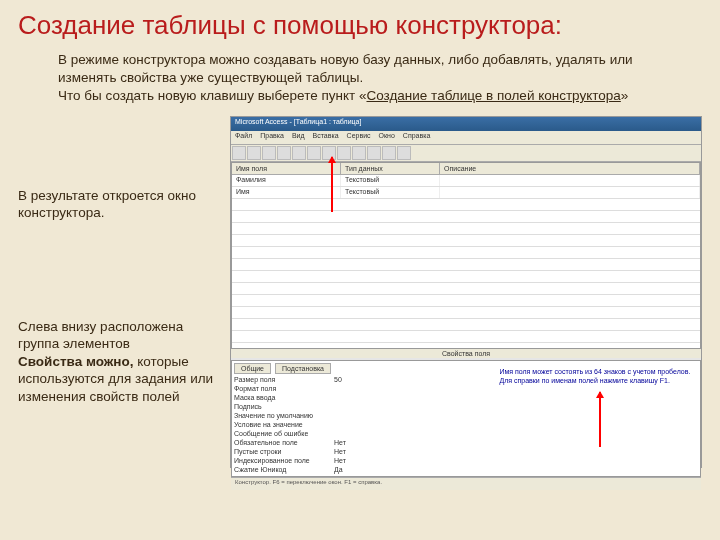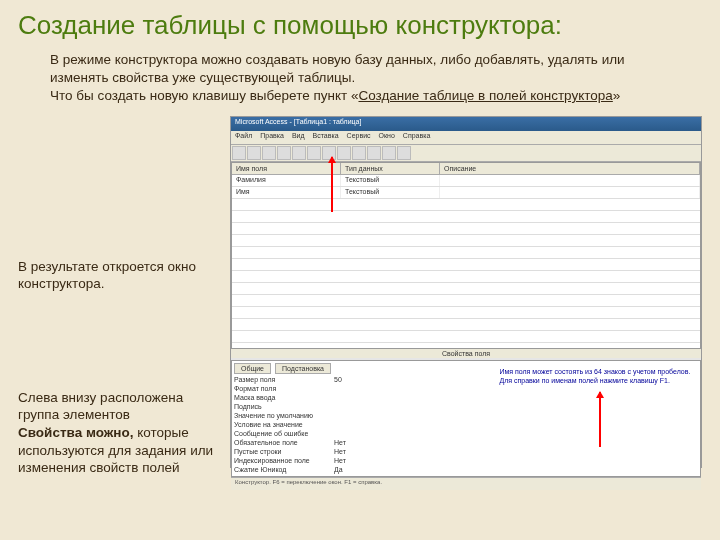--- a/index.html
+++ b/index.html
@@ -1,20 +1,20 @@
 <!DOCTYPE html>
 <html><head>
 <meta charset="utf-8">
 <style>
 body{margin:0;width:720px;height:540px;background:#f0e8d4;font-family:Arial,sans-serif;color:#3a2a15;overflow:hidden}
 .slide{padding:10px 18px 0 18px}
-h1{font-size:26px;font-weight:400;margin:0 0 10px 0;color:#4d7c0f}
-.para{font-size:13.5px;line-height:1.35;margin:0 0 10px 32px;max-width:620px}
+h1{font-size:26px;font-weight:400;margin:0 0 10px 0;color:#b91c1c}
+.para{font-size:13.5px;line-height:1.35;margin:0 0 10px 40px;max-width:620px}
 .u{text-decoration:underline}
-.row{display:flex;gap:14px;align-items:flex-end}
+.row{display:flex;gap:14px;align-items:center}
 .left{width:205px;font-size:13.5px;line-height:1.3}
 .left p{margin:0 0 10px 0}
 .right{flex:1;position:relative}
 .shot{width:470px;height:350px;background:#e6e6e6;border:1px solid #999;font-size:7px;color:#333;position:relative}
 .titlebar{height:12px;background:linear-gradient(#3a6ea5,#2a5a8a);color:#fff;font-size:7px;padding:1px 4px}
 .menu{height:11px;background:#ece9d8;border-bottom:1px solid #aaa;padding:1px 4px;font-size:7px;display:flex;gap:8px}
 .tbar{height:14px;background:#ece9d8;border-bottom:1px solid #aaa;display:flex;gap:1px;padding:1px}
 .tbtn{width:12px;height:12px;background:#ddd;border:1px solid #bbb}
 .grid{background:#fff;height:185px;border:1px solid #999;font-size:7px}
 .gh{display:flex;background:#ece9d8;border-bottom:1px solid #aaa}

